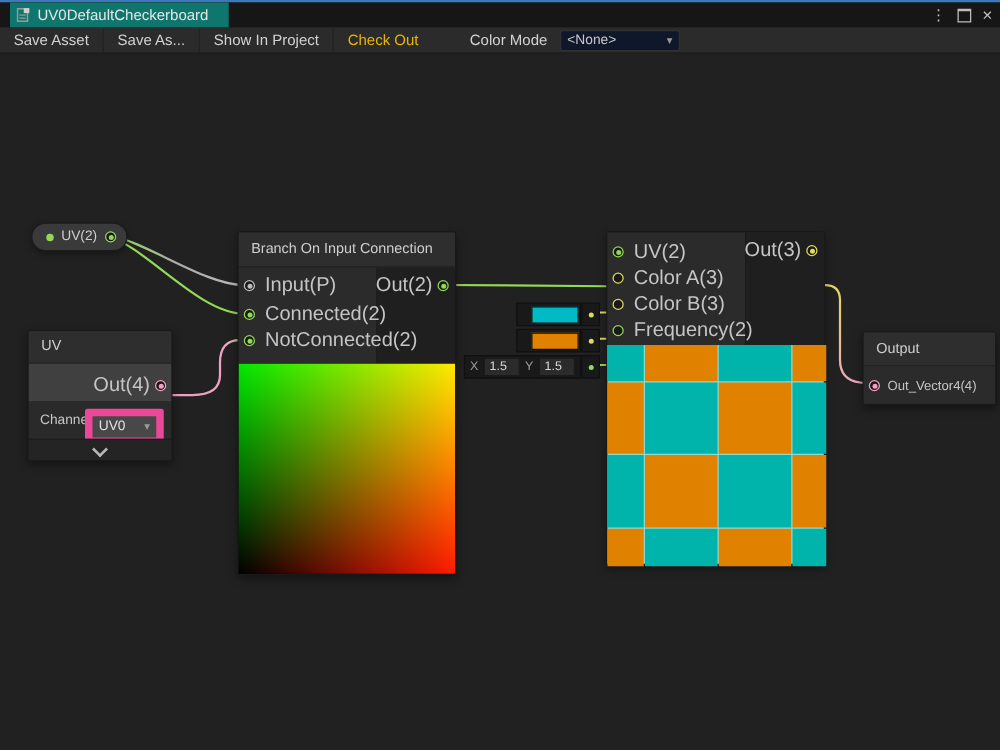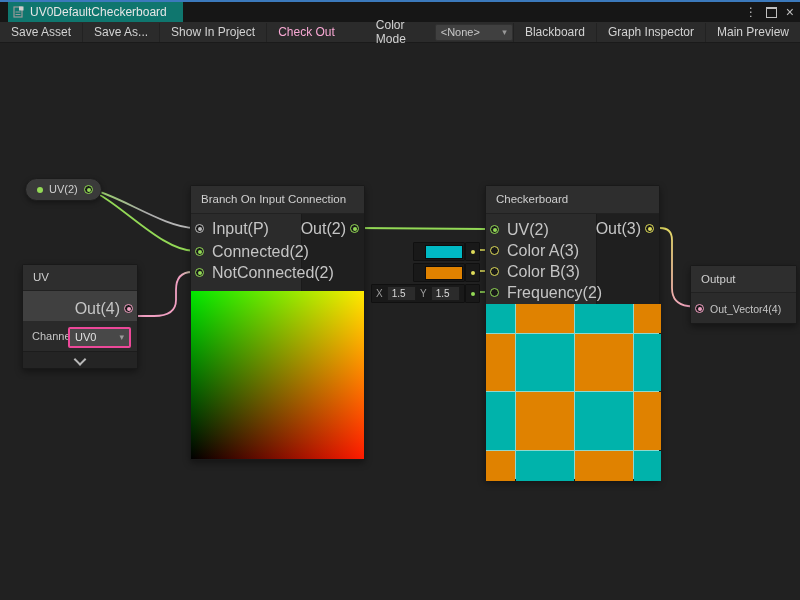--- a/index.html
+++ b/index.html
@@ -10,23 +10,23 @@
   
   .accent { position:absolute; left:0; top:0; width:800px; height:2px; background:var(--accent-top); z-index:10; }
   .tabbar { position:absolute; left:0; top:2px; width:800px; height:20px; background:#161616; z-index:10; display:flex; align-items:stretch; }
   .tab { margin-left:8px; width:164px; background:#0f766e; display:flex; align-items:center; gap:5px; padding:0 6px 0 5px; }
   .tab-title { color:#E6E6E6; font-size:12px; white-space:nowrap; }
   .winctl { position:absolute; right:6px; top:2px; height:20px; display:flex; align-items:center; gap:9px; z-index:11; }
   .winctl .wbtn { color:#BFBFBF; font-size:12px; line-height:20px; cursor:default; }
   .maxbox { width:9px; height:8px; border:1px solid #BFBFBF; border-top-width:2px; }
   .toolbar { position:absolute; left:0; top:22px; width:800px; height:20px; background:#2B2B2B; border-bottom:1px solid #1A1A1A; z-index:10; display:flex; align-items:center; font-size:12px; color:#D2D2D2; }
   .tbtn { padding:0 11px; line-height:19px; border-right:1px solid #222; white-space:nowrap; }
-  .tbtn.disabled { color:#f9a8d4; border-right:none; }
+  .tbtn.disabled { color:#eab308; border-right:none; }
   .cm-label { margin-left:30px; padding-right:10px; }
-  .cm-dd { width:84px; height:15px; background:#404040; border:1px solid #303030; border-radius:2px; display:flex; align-items:center; justify-content:space-between; padding:0 5px; font-size:11px; color:#C8C8C8; }
+  .cm-dd { width:84px; height:15px; background:#0f172a; border:1px solid #303030; border-radius:2px; display:flex; align-items:center; justify-content:space-between; padding:0 5px; font-size:11px; color:#C8C8C8; }
   .dd-arrow { color:#9A9A9A; font-size:9px; }
   .tb-right { margin-left:auto; display:flex; height:100%; align-items:center; }
   .tb-right .tbtn { border-right:none; border-left:1px solid #222; }
 
   
   .edges { position:absolute; left:0; top:0; width:800px; height:600px; z-index:1; pointer-events:none; }
   .node { position:absolute; z-index:2; background:#2B2B2B; border:1px solid #191919; border-radius:2px; box-shadow:0 3px 7px rgba(0,0,0,.4); }
   .node-header { height:27px; line-height:27px; padding:0 10px; background:#2E2E2E; color:#CFCFCF; font-size:11.5px; border-bottom:1px solid #212121; white-space:nowrap; overflow:hidden; }
   .node-body { position:relative; background:#1F1F1F; }
   .in-col { position:absolute; left:0; top:0; bottom:0; width:110px; background:#2B2B2B; border-right:1px solid #1A1A1A; }
@@ -52,21 +52,21 @@
   .swatch { margin-left:11px; width:36px; height:12px; border:1px solid #0D0D0D; }
   .sw-a { background:var(--color-a-swatch); } .sw-b { background:var(--color-b-swatch); }
   .connector { position:absolute; z-index:2; width:13px; height:17px; background:#191919; border:1px solid #101010; border-radius:1px; }
   .connector .cdot { position:absolute; left:4.5px; top:6.5px; width:4px; height:4px; border-radius:50%; }
   .freq-box { padding:0 4px; gap:4px; font-size:10px; color:#9C9C9C; }
   .freq-field { width:26px; height:13px; background:#2B2B2B; border:1px solid #1A1A1A; border-radius:1px; color:#DADADA; font-size:10px; line-height:13px; padding-left:4px; }
 
   .uv-outrow { position:relative; height:30px; background:#404040; }
   .uv-ctrlrow { position:relative; height:30px; background:#2A2A2A; }
   .ctrl-label { position:absolute; left:9px; top:9px; font-size:11px; color:#C5C5C5; }
-  .ctrl-dd { position:absolute; left:45px; right:6px; top:6px; height:17px; background:#484848; border:2px solid #ec4899; border-radius:2px; color:#E2E2E2; font-size:11px; line-height:17px; padding-left:5px; }
+  .ctrl-dd { position:absolute; left:45px; right:6px; top:6px; height:17px; background:#484848; border:6px solid #ec4899; border-radius:2px; color:#E2E2E2; font-size:11px; line-height:17px; padding-left:5px; }
   .ctrl-dd .dd-arrow { position:absolute; right:5px; top:0; }
   .collapse-bar { position:relative; height:16px; background:#242424; border-top:1px solid #1C1C1C; }
   .chev { position:absolute; left:50%; top:3px; width:7px; height:7px; border-left:2px solid #B8B8B8; border-bottom:2px solid #B8B8B8; transform:translateX(-50%) rotate(-45deg); }
 </style>
 </head>
 <body>
 
 <div id="root">
 
   <svg class="edges" viewBox="0 0 800 600">
@@ -130,21 +130,20 @@
         <span>UV0</span>
         <span class="dd-arrow">▾</span>
       </div>
     </div>
     <div class="collapse-bar">
       <span class="chev"></span>
     </div>
   </div>
 
   <div class="node" style="left:485px; top:185px; width:173px;">
-    <div class="node-header">Checkerboard</div>
     <div class="node-body" style="height:90px;">
       <div class="in-col"></div>
       <span class="port connected pc-green" style="left:4px; top:11px;"></span>
       <span class="port pc-yellow" style="left:4px; top:32px;"></span>
       <span class="port pc-yellow" style="left:4px; top:53px;"></span>
       <span class="port pc-green" style="left:4px; top:74px;"></span>
       <span class="plabel" style="left:21px; top:9px;">UV(2)</span>
       <span class="plabel" style="left:21px; top:30px;">Color A(3)</span>
       <span class="plabel" style="left:21px; top:51px;">Color B(3)</span>
       <span class="plabel" style="left:21px; top:72px;">Frequency(2)</span>
@@ -221,20 +220,15 @@
   <div class="toolbar">
     <span class="tbtn">Save Asset</span>
     <span class="tbtn">Save As...</span>
     <span class="tbtn">Show In Project</span>
     <span class="tbtn disabled">Check Out</span>
     <span class="cm-label">Color Mode</span>
     <div class="cm-dd">
       <span>&lt;None&gt;</span>
       <span class="dd-arrow">▾</span>
     </div>
-    <div class="tb-right">
-      <span class="tbtn">Blackboard</span>
-      <span class="tbtn">Graph Inspector</span>
-      <span class="tbtn">Main Preview</span>
-    </div>
   </div>
 
 </div>
 
 </body></html>

